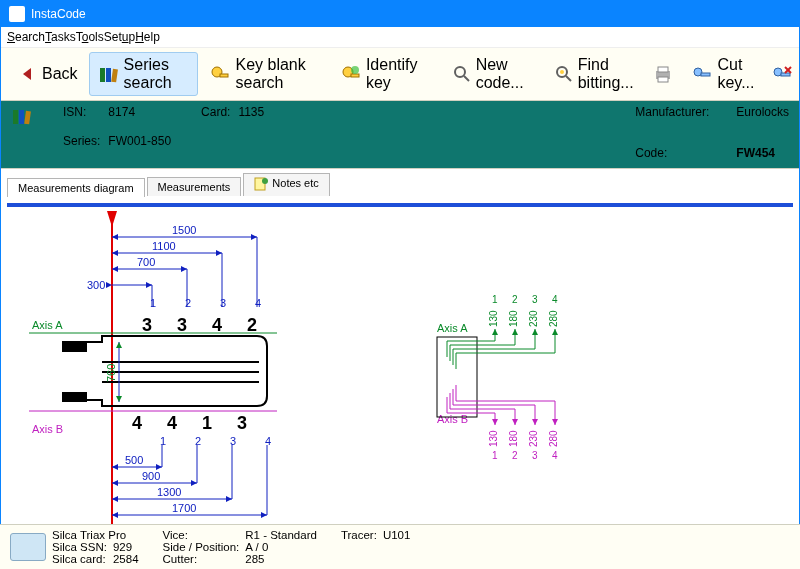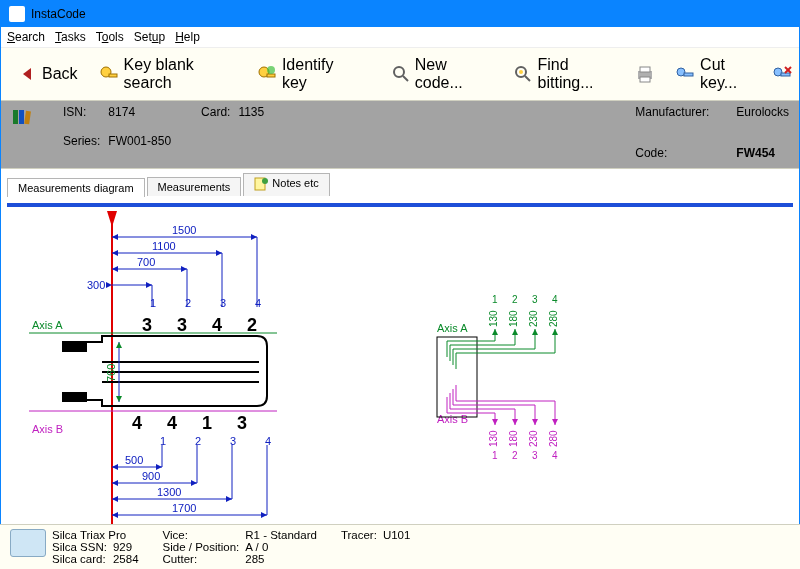--- a/index.html
+++ b/index.html
@@ -8,37 +8,36 @@
     font-size: 12px;
     background: #fff;
     color: #000;
     width: 800px;
     height: 569px;
     overflow: hidden;
     border: 1px solid #0a84ff;
   }
   .titlebar {
     background: #0a84ff;
-    color: #000000;
+    color: #ffffff;
     height: 26px;
     display: flex;
     align-items: center;
     padding: 0 8px;
     font-size: 12px;
   }
   .titlebar .ticon {
     width: 16px; height: 16px; margin-right: 6px;
     background: #fff; border-radius: 2px;
     display:inline-block;
   }
   .menubar {
     background: #fff;
     padding: 3px 6px;
     display: flex;
-    gap: 10px;
     border-bottom: 1px solid #eee;
   }
   .menubar span { cursor: default; }
   .menubar span u { text-decoration: underline; }
   .toolbar {
     background: #fffef4;
     border-bottom: 1px solid #d0d0c0;
     padding: 4px 6px;
     display: flex;
     align-items: center;
@@ -50,21 +49,21 @@
     gap: 4px;
     padding: 3px 8px;
     border: 1px solid transparent;
     border-radius: 3px;
     cursor: pointer;
     font-size: 16px;
   }
   .tbtn.selected { border: 1px solid #a0ccf0; background: #d6ecff; }
   .icn { width: 22px; height: 22px; display:inline-flex; align-items:center; justify-content:center; }
   .infostrip {
-    background: #a3a3a3;
+    background: #0f766e;
     display: flex;
     padding: 4px 10px 8px 10px;
     gap: 30px;
     border-bottom: 1px solid #d0d0c0;
     font-size: 12px;
   }
   .infostrip .col { display:grid; grid-template-columns:auto auto; column-gap:8px; row-gap:2px; }
   .infostrip .mfg { margin-left:auto; display:grid; grid-template-columns:auto auto; column-gap:8px; row-gap:2px;gap:27px; }
   .tabs {
     display:flex;
@@ -131,20 +130,30 @@
 </div>
 
 <div class="toolbar">
   <div class="tbtn">
     <span class="icn">
       <svg width="20" height="20">
           <path d="M14 4 L6 10 L14 16 Z" fill="#b02020"></path>
         </svg>
     </span>
     <span>Back</span>
+  </div>
+  <div class="tbtn selected">
+    <span class="icn">
+      <svg width="22" height="20">
+          <rect x="2" y="4" width="5" height="14" fill="#1a7a2a"></rect>
+          <rect x="8" y="4" width="5" height="14" fill="#1050c0"></rect>
+          <rect x="14" y="5" width="5" height="13" fill="#c08010" transform="rotate(8 16 12)"></rect>
+        </svg>
+    </span>
+    <span>Series search</span>
   </div>
   <div class="tbtn">
     <span class="icn">
       <svg width="22" height="20">
           <circle cx="8" cy="8" r="5" fill="#ffd040" stroke="#a07000"></circle>
           <rect x="11" y="10" width="8" height="3" fill="#ffd040" stroke="#a07000"></rect>
         </svg>
     </span>
     <span>Key blank search</span>
   </div>
@@ -374,21 +383,21 @@
 
     <text class="smnum" fill="#c020c0" x="55" y="162">1</text>
     <text class="smnum" fill="#c020c0" x="75" y="162">2</text>
     <text class="smnum" fill="#c020c0" x="95" y="162">3</text>
     <text class="smnum" fill="#c020c0" x="115" y="162">4</text>
   </g>
 </svg>
 </div>
 
 <div class="footer">
-  <div style="display:flex;">
+  <div style="display:flex;align-items:center">
     <div class="machine-ico"></div>
     <div class="fcol">
       <span style="grid-column:1/3">Silca Triax Pro</span>
       <span>Silca SSN:</span>
         <span>929</span>
       <span>Silca card:</span>
         <span>2584</span>
     </div>
   </div>
   <div class="fcol">

